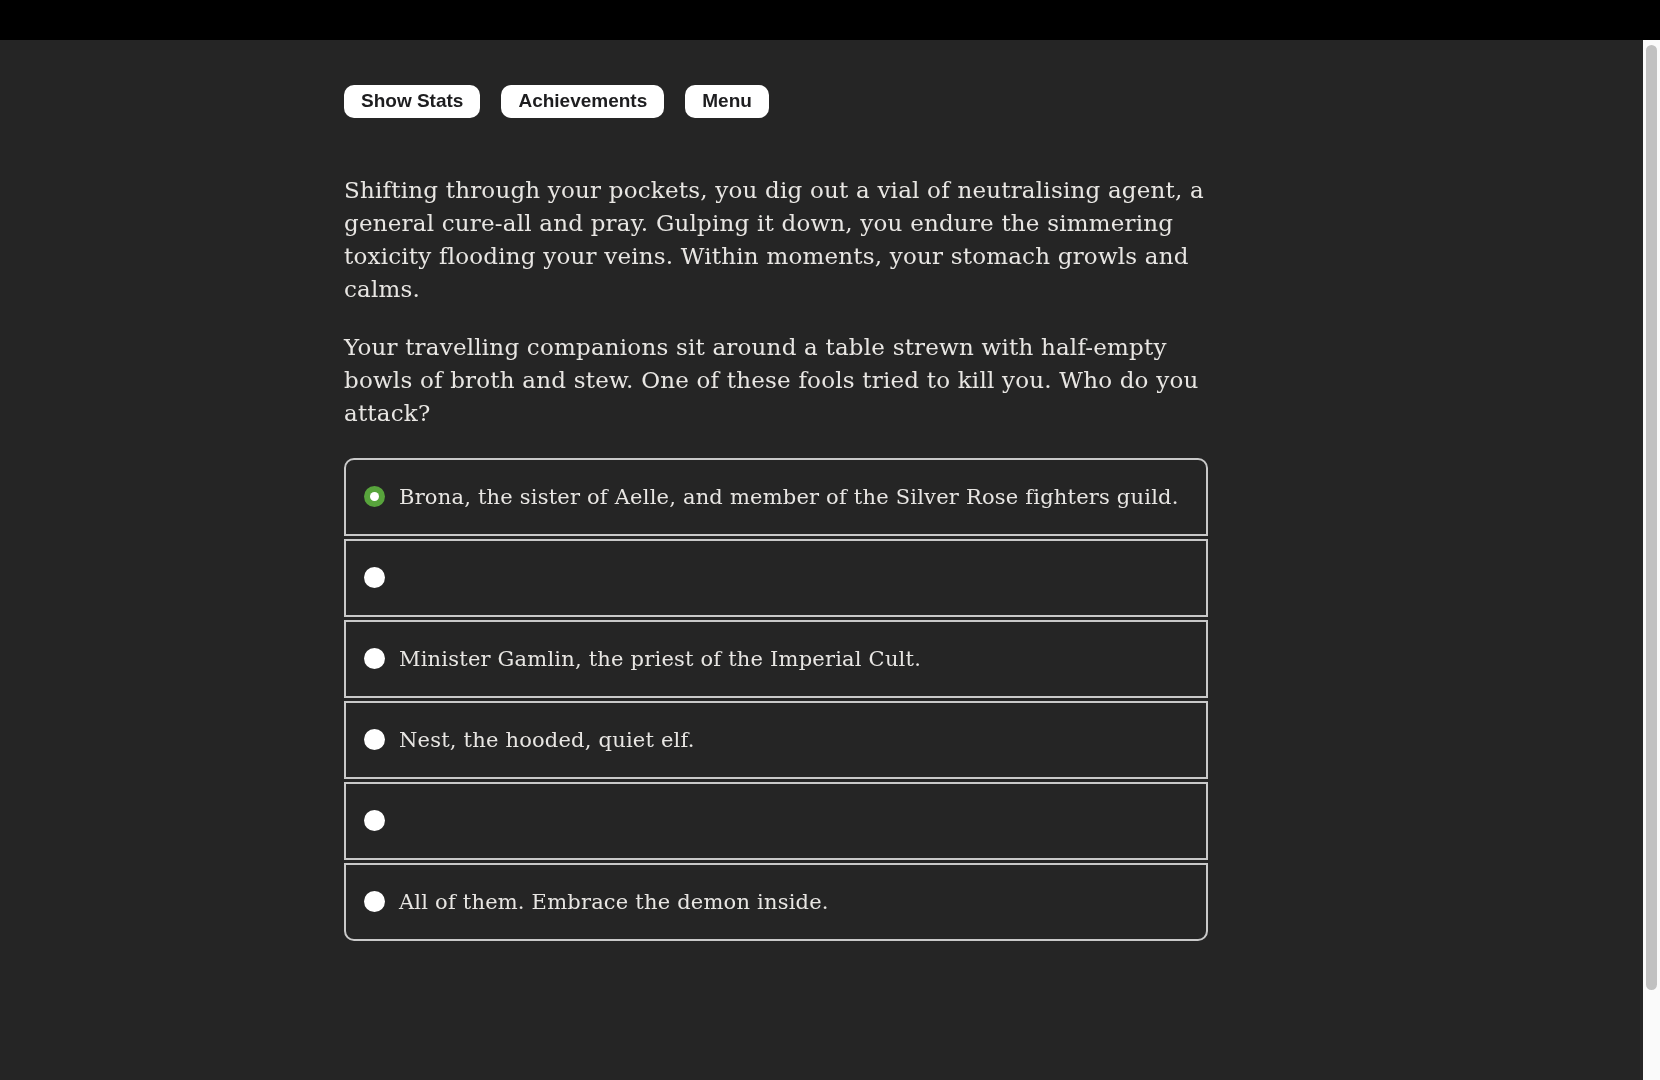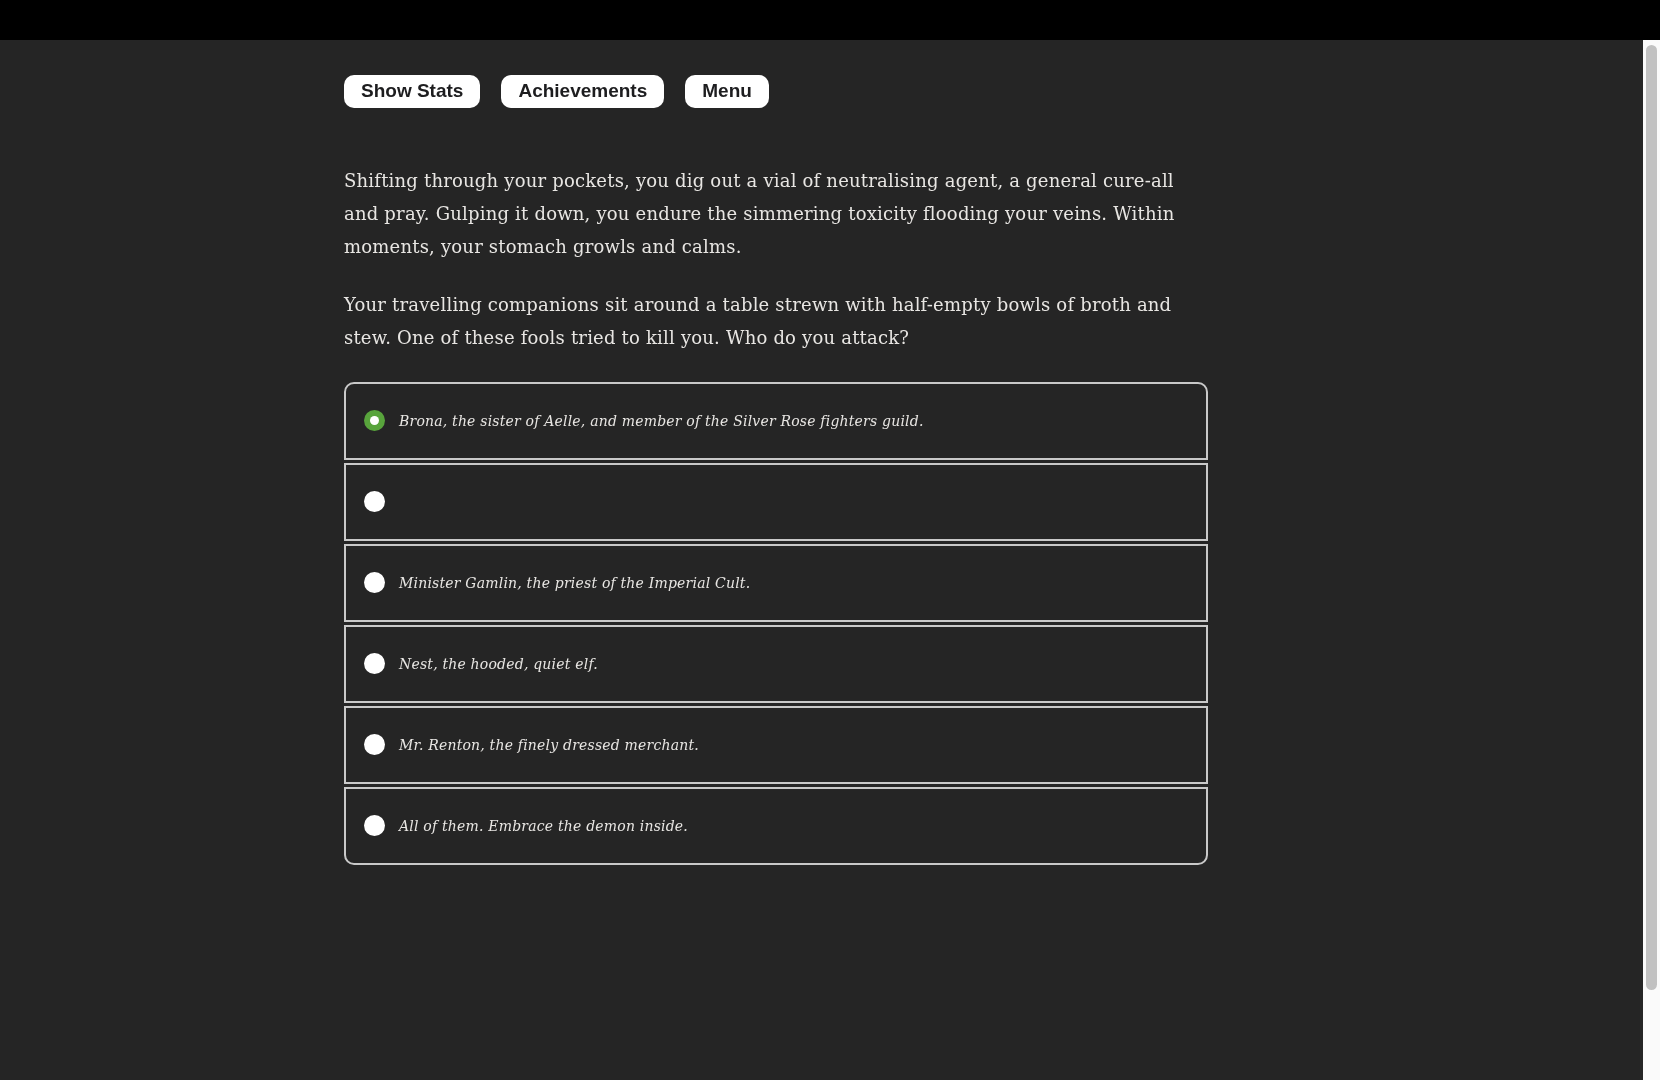--- a/index.html
+++ b/index.html
@@ -30,21 +30,21 @@
     position: absolute;
     top: 5px;
     left: 3px;
     width: 11px;
     height: 945px;
     background: #c1c1c1;
     border-radius: 6px;
   }
   .content {
     position: absolute;
-    top: 28px;
+    top: 38px;
     left: 344px;
     width: 866px;
   }
   .toolbar {
     display: flex;
     gap: 21px;
     margin-top: 47px;
   }
   .toolbar button {
     font-family: "Liberation Sans", sans-serif;
@@ -56,21 +56,21 @@
     border-radius: 10px;
     padding: 6px 17px;
     line-height: 1.1;
     cursor: pointer;
   }
   .story {
     margin-top: 56px;
   }
   .story p {
     color: #e8e6e3;
-    font-size: 18px;
+    font-size: 23px;
     line-height: 33px;
     margin: 0 0 25px 0;
     letter-spacing: 0.2px;
   }
   .choices {
     margin-top: 28px;
     width: 864px;
   }
   .choice-row {
     display: flex;
@@ -96,23 +96,22 @@
   .radio.selected { background: #58a43c; }
   .radio.selected::after {
     content: "";
     position: absolute;
     inset: 6px;
     border-radius: 50%;
     background: #ffffff;
   }
   .choice-text {
     color: #e8e6e3;
-    font-size: 14px;
+    font-size: 21px;
     letter-spacing: 0.2px;
-    font-style: italic;
   }
 </style>
 </head>
 <body>
 
 <div class="stage">
 
   <div class="topbar"></div>
 
   <div class="scrollbar">
@@ -143,21 +142,20 @@
       <label class="choice-row">
         <span class="radio"></span>
         <span class="choice-text">Minister Gamlin, the priest of the Imperial Cult.</span>
       </label>
       <label class="choice-row">
         <span class="radio"></span>
         <span class="choice-text">Nest, the hooded, quiet elf.</span>
       </label>
       <label class="choice-row">
         <span class="radio"></span>
-        <span class="choice-text">Mr. Renton, the finely dressed merchant.</span>
       </label>
       <label class="choice-row last">
         <span class="radio"></span>
         <span class="choice-text">All of them. Embrace the demon inside.</span>
       </label>
     </form>
 
   </div>
 </div>
 

